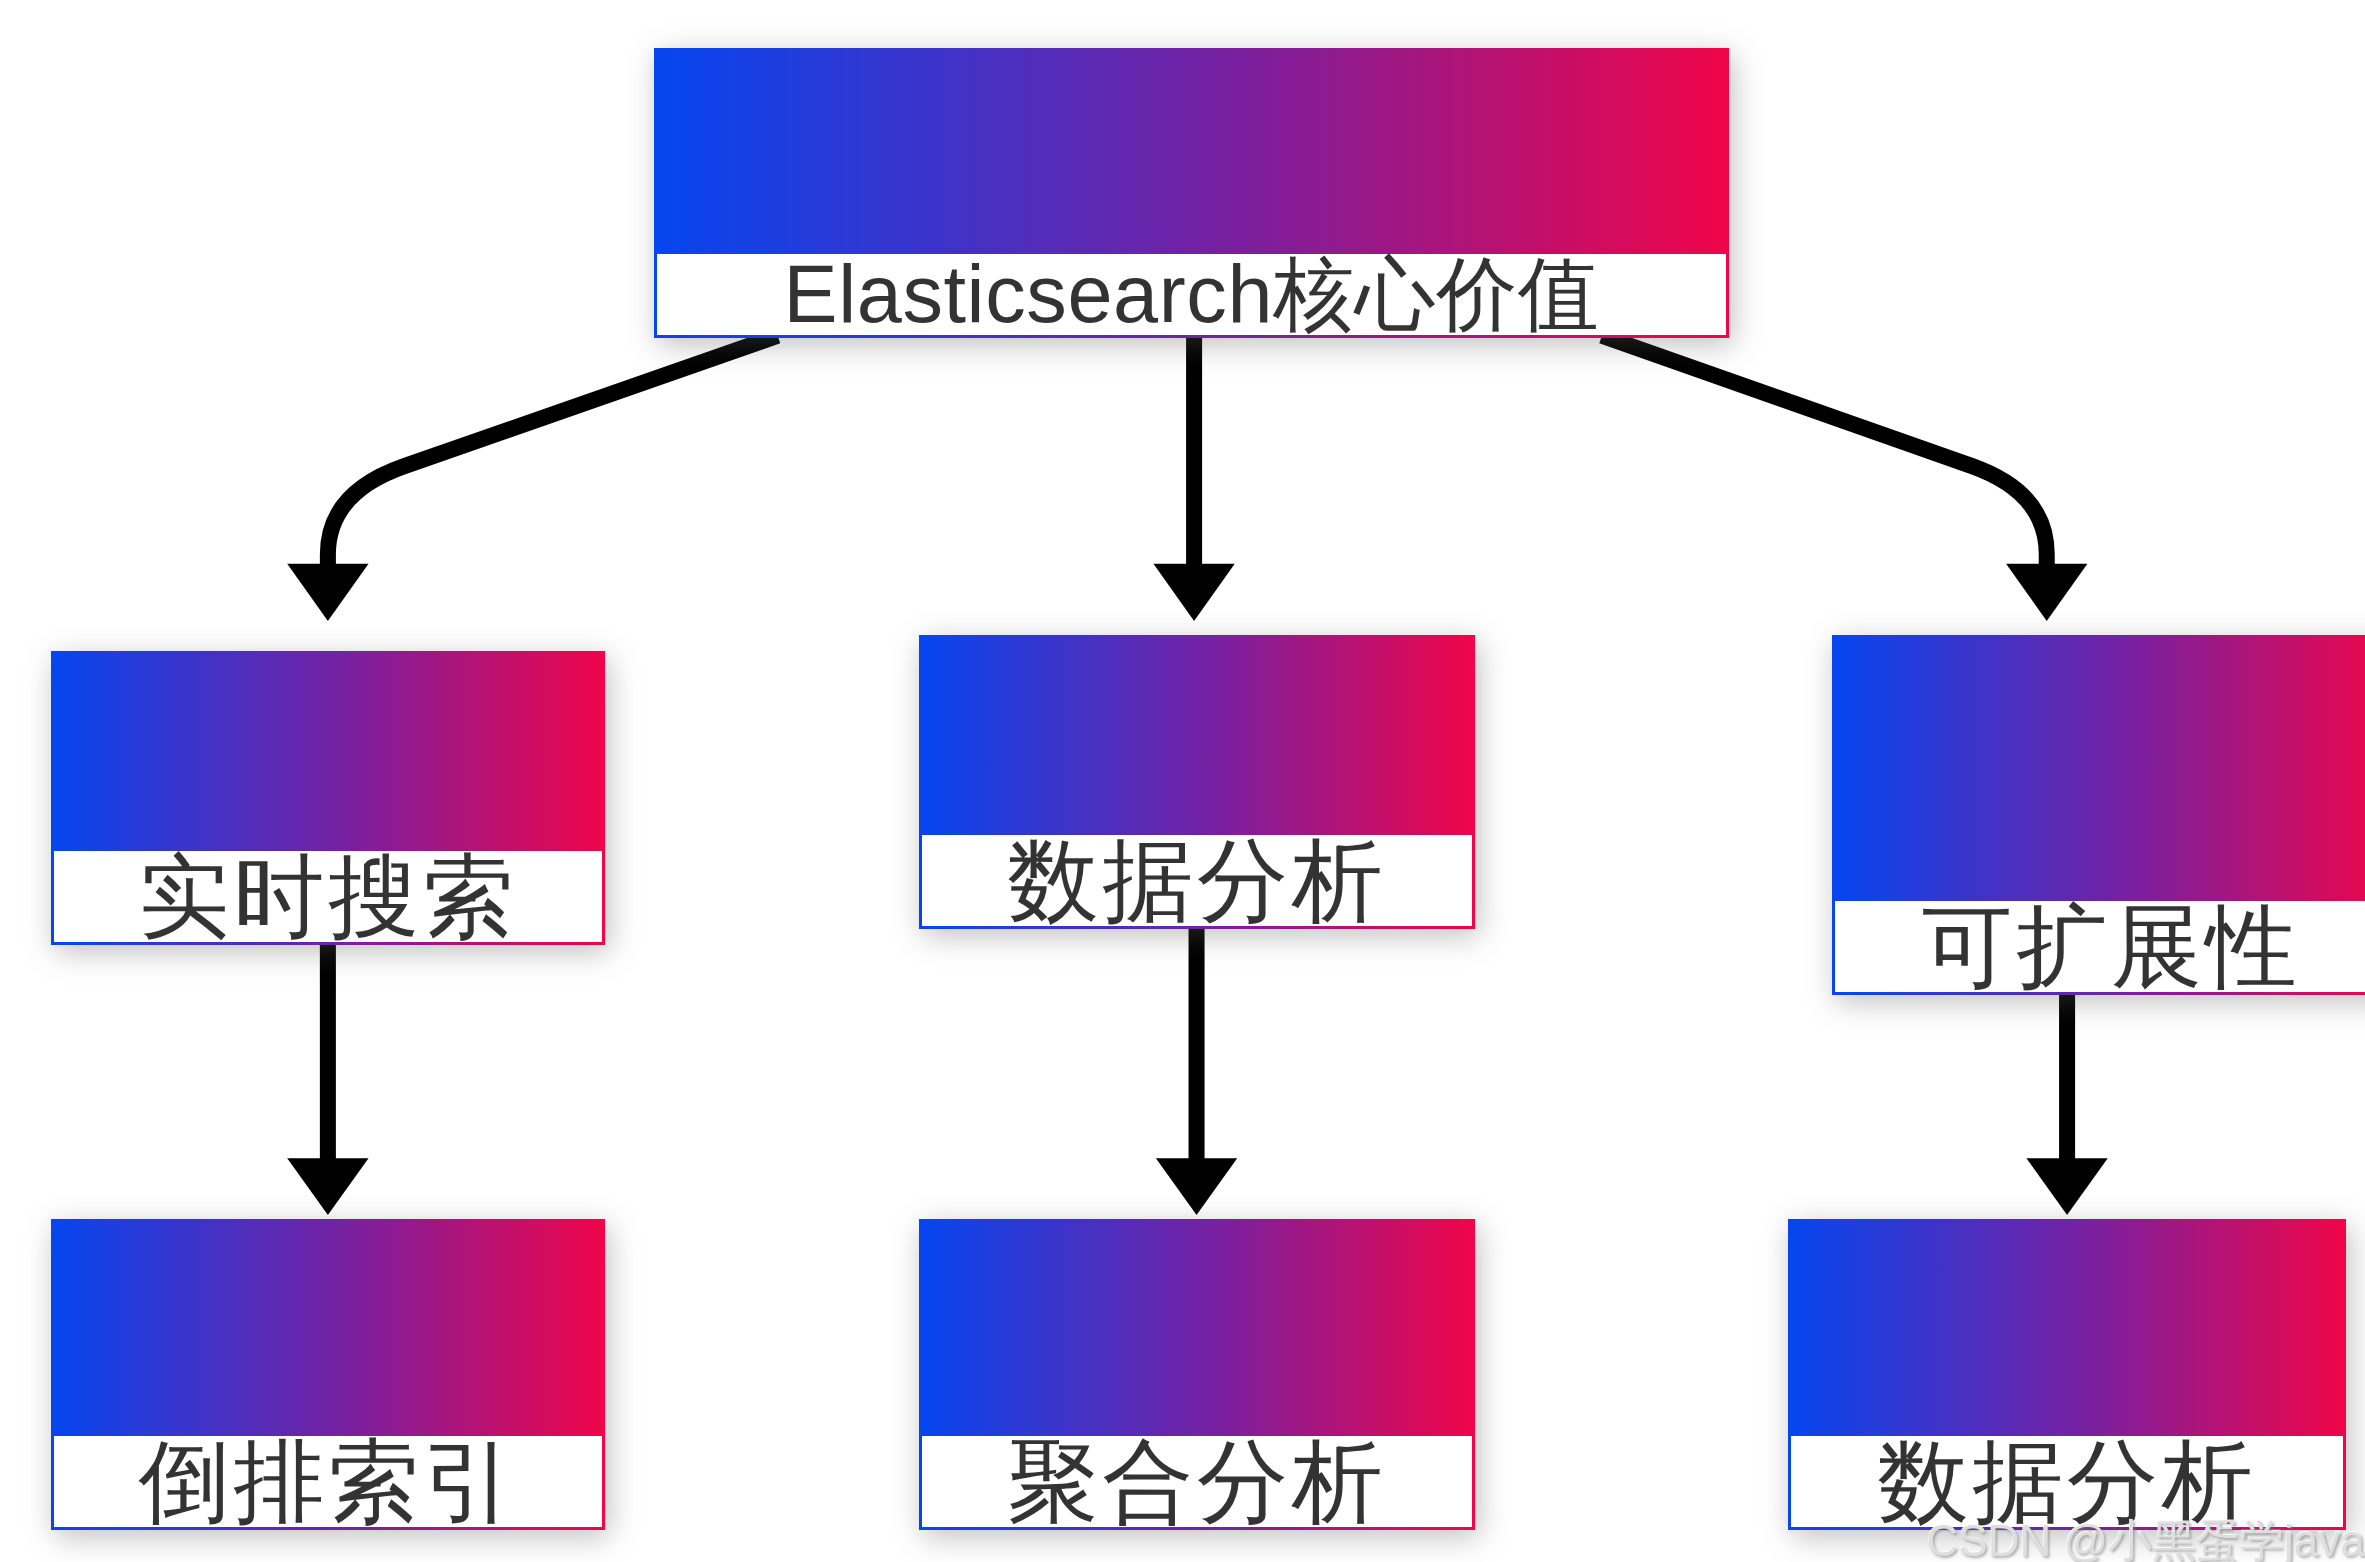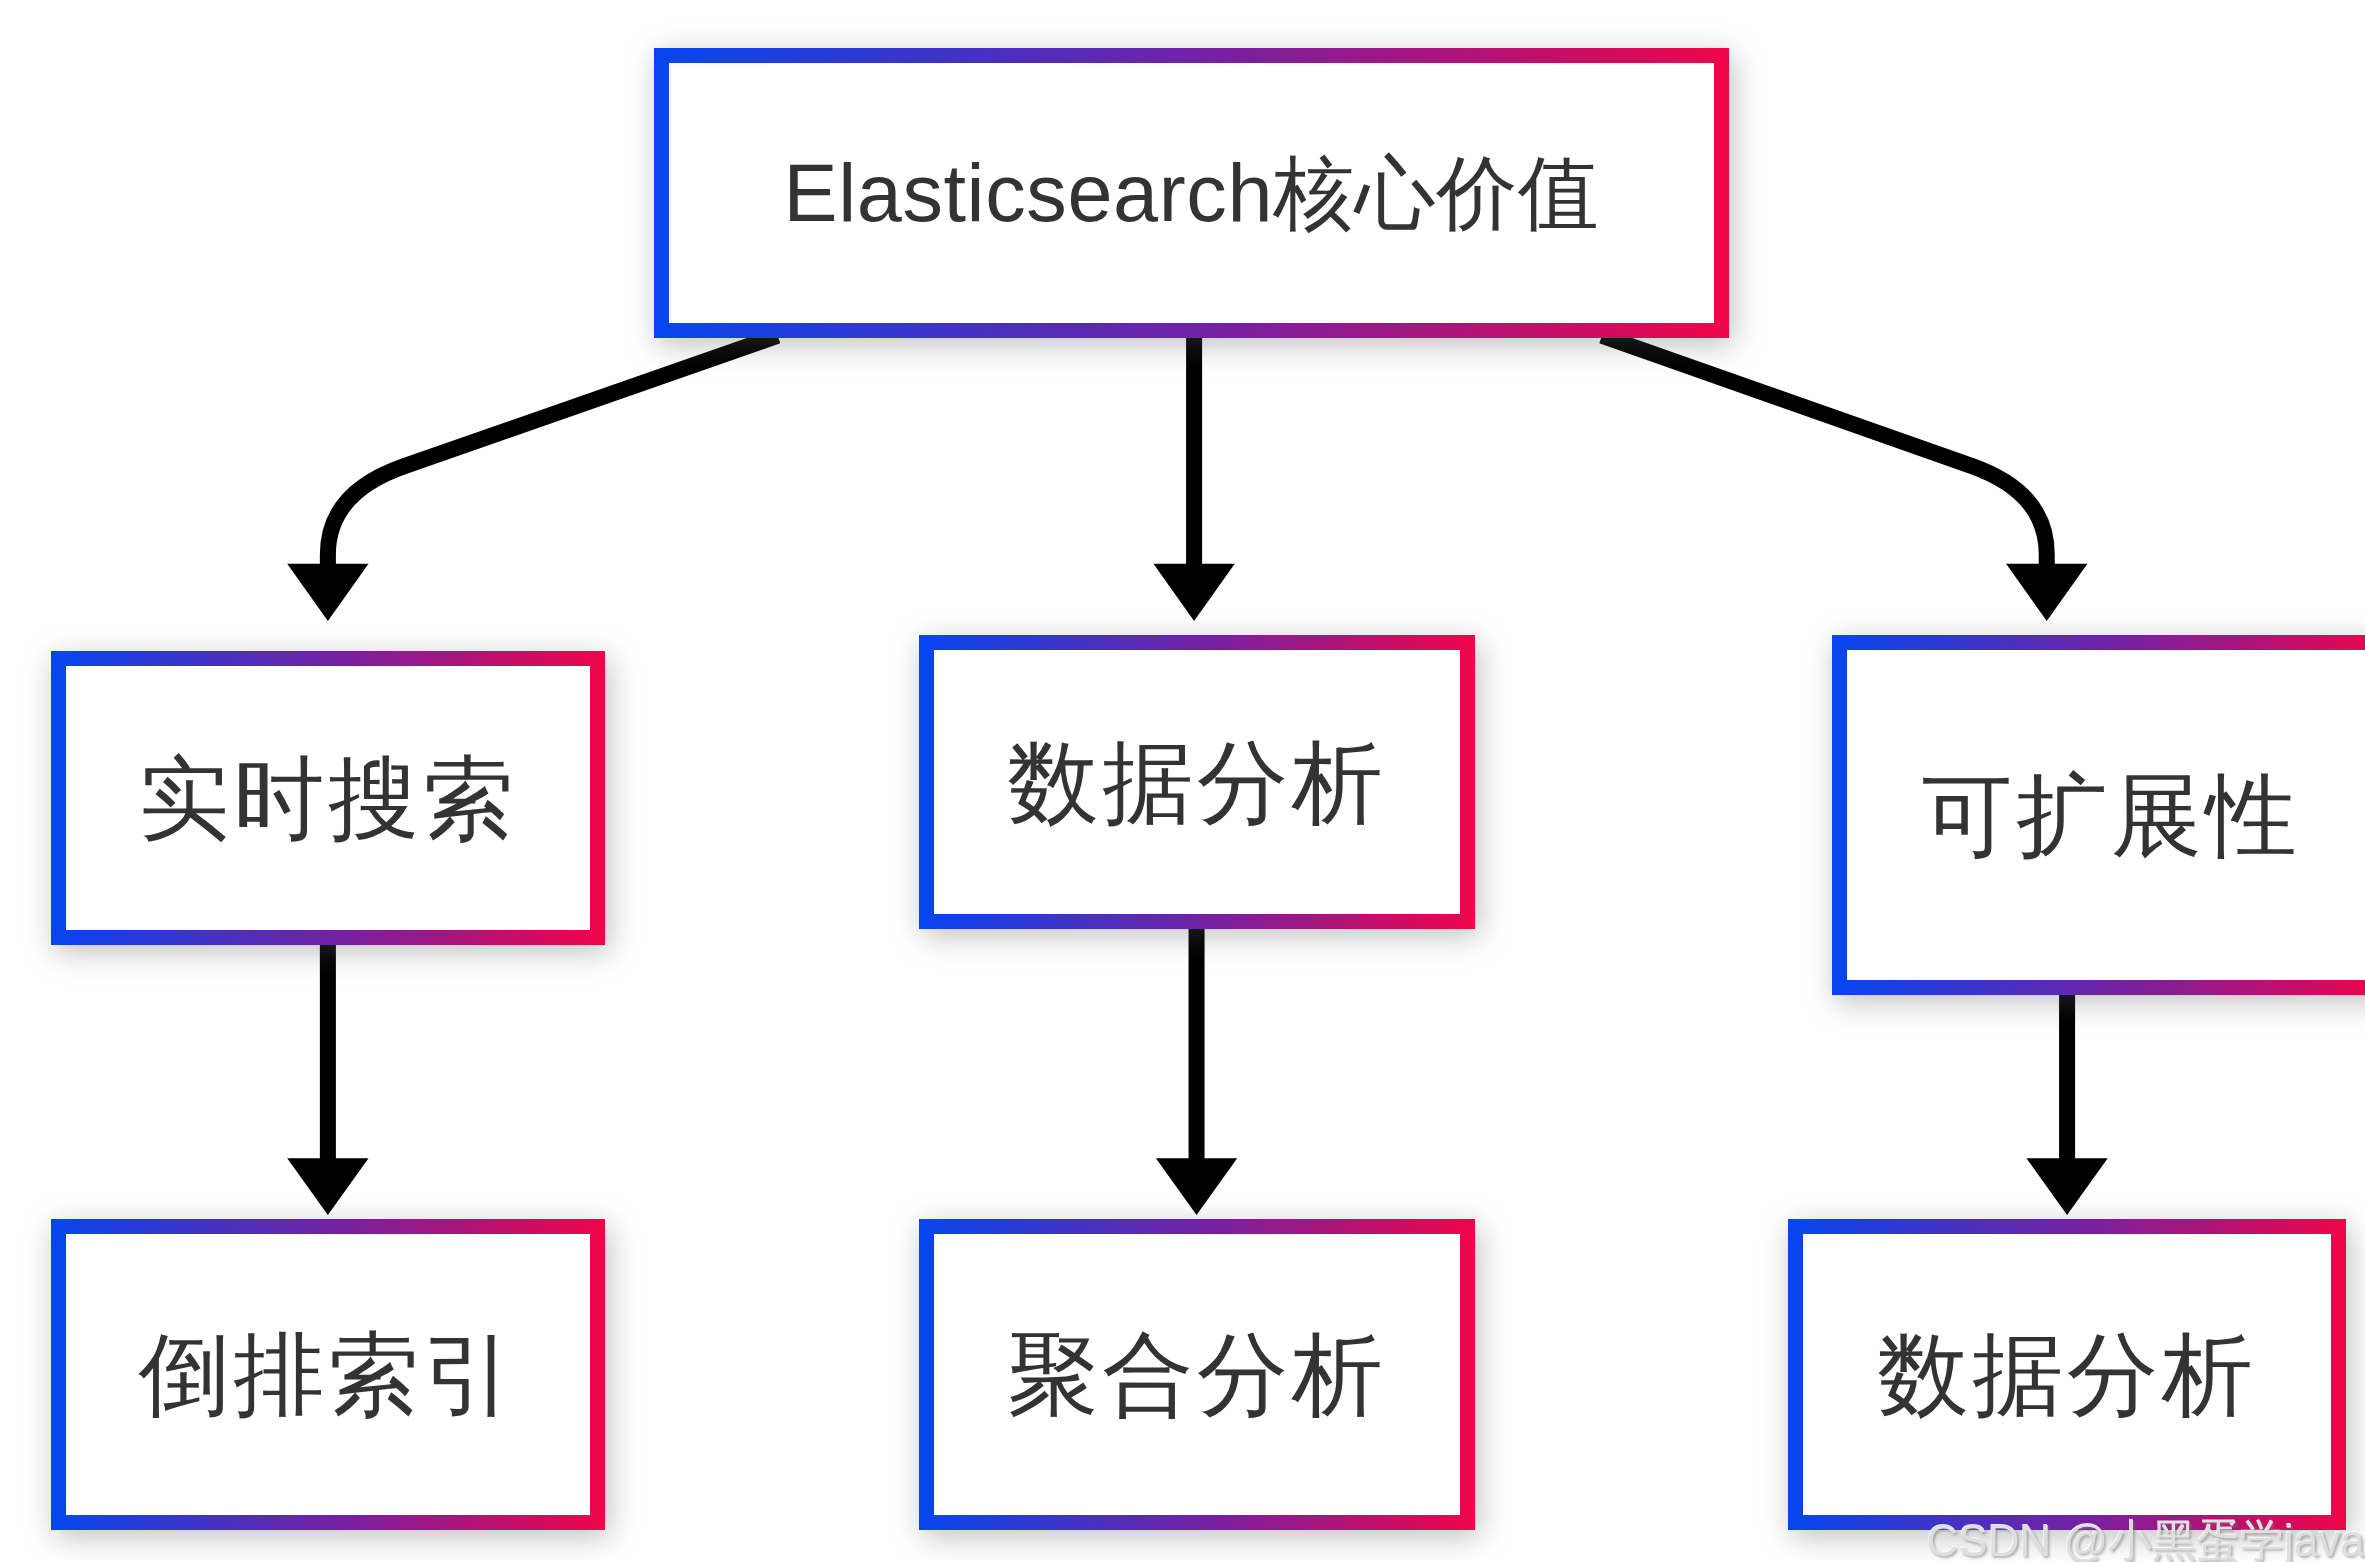--- a/index.html
+++ b/index.html
@@ -27,26 +27,27 @@
     stroke-width: 26px;
   }
   .arrow-head {
     fill: var(--arrow, #000000);
     stroke: none;
   }
   .node {
     position: absolute;
     display: flex;
     box-sizing: border-box;
-    padding: 15px;
+    padding: 3px;
     background: linear-gradient(90deg,
       var(--border-gradient-left, #0546f0) 0%,
       var(--border-gradient-mid, #7b1f9e) 55%,
       var(--border-gradient-right, #f00549) 100%);
     box-shadow: 3.7px 7.4px 28px rgba(90, 90, 90, 0.38);
+    align-items: flex-end;
   }
   .node-inner {
     flex: 1;
     background: #ffffff;
     display: flex;
     align-items: center;
     justify-content: center;
     text-align: center;
   }
   .node-label {

